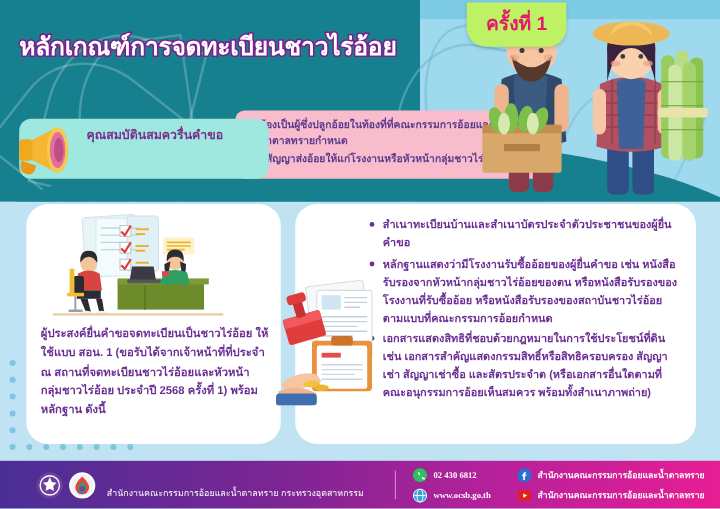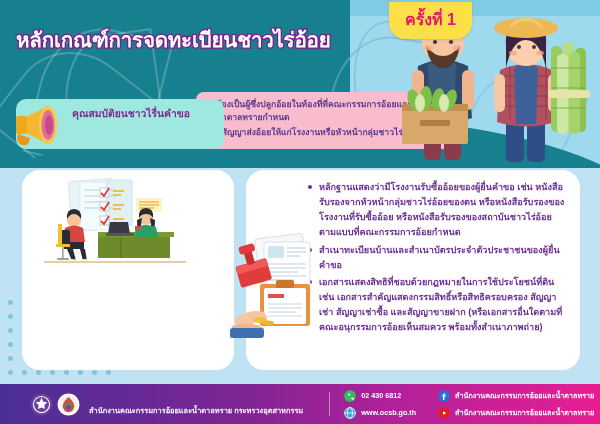--- a/index.html
+++ b/index.html
@@ -62,21 +62,21 @@
     line-height: 1.32;
     color: #ffffff;
     letter-spacing: -0.2px;
     -webkit-text-stroke: 2.6px #7b1f8c;
     paint-order: stroke fill;
     white-space: nowrap;
   }
 
   .badge {
     position: absolute; right: 128px; top: 2px;
-    background: #fde047;
+    background: #bef264;
     border-radius: 0 0 16px 16px;
     padding: 5px 16px 7px 16px;
     z-index: 9;
     box-shadow: 0 1px 3px rgba(0,0,0,0.12);
   }
   .badge span {
     font-weight: bold; font-size: 16px; color: #e5186b;
     white-space: nowrap;
   }
 
@@ -159,31 +159,31 @@
   .footer {
     position: absolute; left: 0; bottom: 0;
     width: 600px; height: 40px;
     background: linear-gradient(90deg, #4a2f96 0%, #7b2594 38%, #b5219a 68%, #e81d93 100%);
     display: flex; align-items: center;
   }
   .f-logos { display: flex; align-items: center; gap: 4px; margin-left: 30px; }
   .f-logo { width: 23px; height: 23px; border-radius: 50%; }
   .f-org {
     margin-left: 9px; color: #ffffff;
-    font-size: 7.4px; font-weight: bold; white-space: nowrap; margin-top: 12px;
+    font-size: 7.4px; font-weight: normal; white-space: nowrap; margin-top: 12px;
   }
   .f-sep {
     width: 1px; height: 24px; background: rgba(255,255,255,0.45);
     margin-left: 26px;
   }
   .f-contacts { display: flex; margin-left: 14px; gap: 22px; }
   .f-col { display: flex; flex-direction: column; gap: 5px; }
   .f-item { display: flex; align-items: center; gap: 5px; }
   .f-ico { width: 12px; height: 12px; border-radius: 50%; flex: 0 0 12px; }
-  .f-txt { color: #ffffff; font-size: 7.2px; font-weight: bold; white-space: nowrap; }
+  .f-txt { color: #ffffff; font-size: 7.2px; font-weight: bold; white-space: nowrap; font-family: Liberation Serif, serif; }
 </style>
 </head>
 <body>
 
 <div id="poster">
 
   <div class="header">
     <div class="hdr-sky"></div>
     <div class="hdr-sky-band"></div>
 
@@ -285,21 +285,21 @@
   <div class="qual-left">
     <svg class="megaphone" viewBox="0 0 58 50">
       <path d="M14 18 L38 6 L38 44 L14 32 Z" fill="#f5b731"></path>
       <ellipse cx="38" cy="25" rx="9" ry="19" fill="#f7c94a"></ellipse>
       <ellipse cx="38" cy="25" rx="6.5" ry="15" fill="#e06fa0"></ellipse>
       <ellipse cx="39" cy="25" rx="4" ry="10" fill="#c14d84"></ellipse>
       <rect x="6" y="16" width="11" height="18" rx="3" fill="#f0a81e"></rect>
       <path d="M8 34 q-3 9 4 11 q7 2 8 -7 z" fill="#e8991a"></path>
     </svg>
     <div class="qual-left-text">
-      <div>คุณสมบัติยนชาวไรื่นคำขอ</div>
+      <div>คุณสมบัตินสมควรื่นคำขอ</div>
     </div>
   </div>
 
   <div class="dots">
     <div class="dot" style="left:8px;  top:300px;"></div>
     <div class="dot" style="left:8px;  top:314px;"></div>
     <div class="dot" style="left:8px;  top:328px;"></div>
     <div class="dot" style="left:8px;  top:342px;"></div>
     <div class="dot" style="left:8px;  top:356px;"></div>
     <div class="dot" style="left:8px;  top:370px;"></div>
@@ -374,27 +374,28 @@
       <ellipse cx="49" cy="83" rx="5" ry="2" fill="#f4f1e8"></ellipse>
 
       <path d="M22 46 l4 0 l0 22 l-4 0 z" fill="#f0c032"></path>
       <rect x="20" y="66" width="14" height="3" fill="#f0c032"></rect>
       <rect x="26" y="69" width="1.6" height="12" fill="#9aa0a6"></rect>
       <rect x="21" y="80" width="12" height="2" rx="1" fill="#9aa0a6"></rect>
 
       <line x1="8" y1="84" x2="150" y2="84" stroke="#e6cda4" stroke-width="2"></line>
     </svg>
 
+    <div class="left-text">ผู้ประสงค์ยื่นคำขอจดทะเบียนเป็นชาวไร่อ้อย ให้ใช้แบบ สอน. 1 (ขอรับได้จากเจ้าหน้าที่ที่ประจำ ณ สถานที่จดทะเบียนชาวไร่อ้อยและหัวหน้ากลุ่มชาวไร่อ้อย ประจำปี 2568 ครั้งที่ 1) พร้อมหลักฐาน ดังนี้</div>
   </div>
 
   <div class="card card-right">
     <ul class="right-list">
+      <li>สำเนาทะเบียนบ้านและสำเนาบัตรประจำตัวประชาชนของผู้ยื่นคำขอ</li>
       <li>หลักฐานแสดงว่ามีโรงงานรับซื้ออ้อยของผู้ยื่นคำขอ เช่น หนังสือรับรองจากหัวหน้ากลุ่มชาวไร่อ้อยของตน หรือหนังสือรับรองของโรงงานที่รับซื้ออ้อย หรือหนังสือรับรองของสถาบันชาวไร่อ้อยตามแบบที่คณะกรรมการอ้อยกำหนด</li>
-      <li>สำเนาทะเบียนบ้านและสำเนาบัตรประจำตัวประชาชนของผู้ยื่นคำขอ</li>
-      <li>เอกสารแสดงสิทธิที่ชอบด้วยกฎหมายในการใช้ประโยชน์ที่ดิน เช่น เอกสารสำคัญแสดงกรรมสิทธิ์หรือสิทธิครอบครอง สัญญาเช่า สัญญาเช่าซื้อ และสัญญาขายฝาก (หรือเอกสารอื่นใดตามที่คณะอนุกรรมการอ้อยเห็นสมควร พร้อมทั้งสำเนาภาพถ่าย)</li>
+      <li>เอกสารแสดงสิทธิที่ชอบด้วยกฎหมายในการใช้ประโยชน์ที่ดิน เช่น เอกสารสำคัญแสดงกรรมสิทธิ์หรือสิทธิครอบครอง สัญญาเช่า สัญญาเช่าซื้อ และสัตรประจำต (หรือเอกสารอื่นใดตามที่คณะอนุกรรมการอ้อยเห็นสมควร พร้อมทั้งสำเนาภาพถ่าย)</li>
     </ul>
 
     <svg class="docs-illus" viewBox="0 0 96 110">
 
       <rect x="28" y="8" width="48" height="58" rx="2" fill="#f6f8fa" stroke="#d5dde4" stroke-width="0.9" transform="rotate(-7 52 37)"></rect>
       <rect x="34" y="14" width="46" height="56" rx="2" fill="#ffffff" stroke="#d5dde4" stroke-width="0.9"></rect>
       <rect x="38" y="18" width="16" height="12" fill="#cfe6f2"></rect>
       <g stroke="#c2d2dd" stroke-width="1.2">
         <line x1="57" y1="20" x2="76" y2="20"></line>
           <line x1="57" y1="24" x2="76" y2="24"></line>

